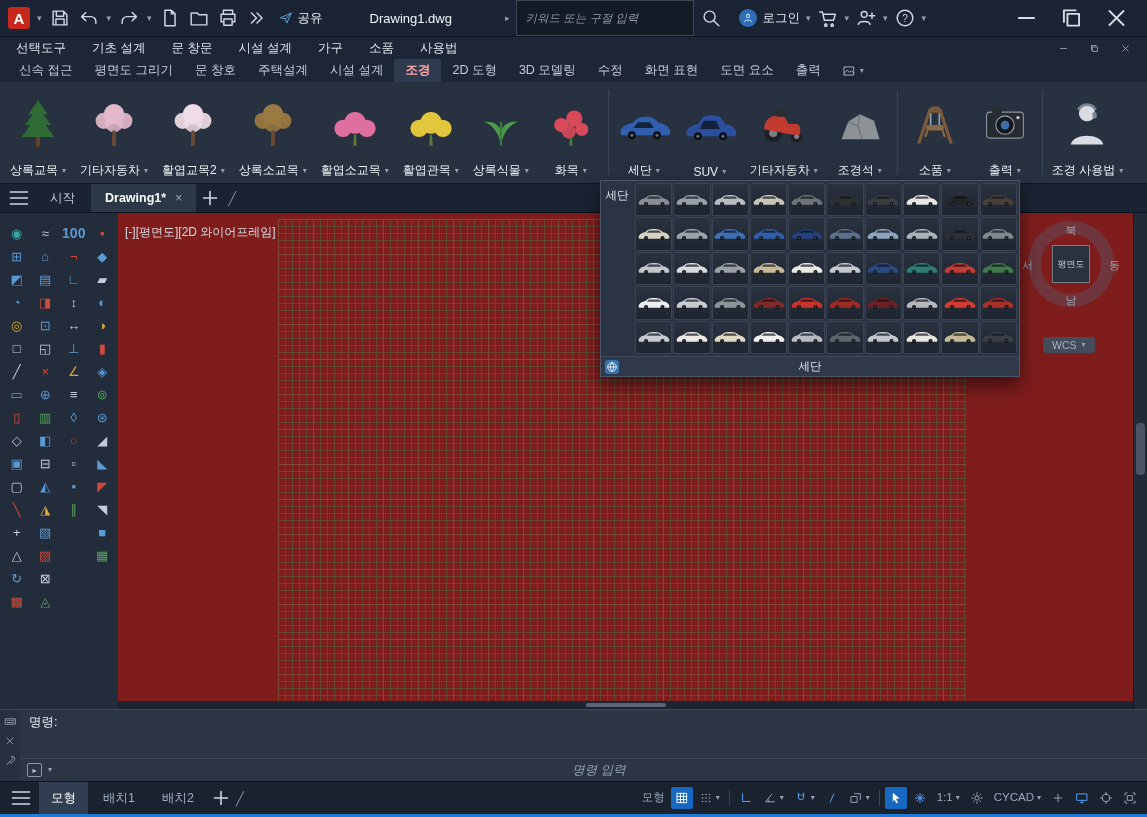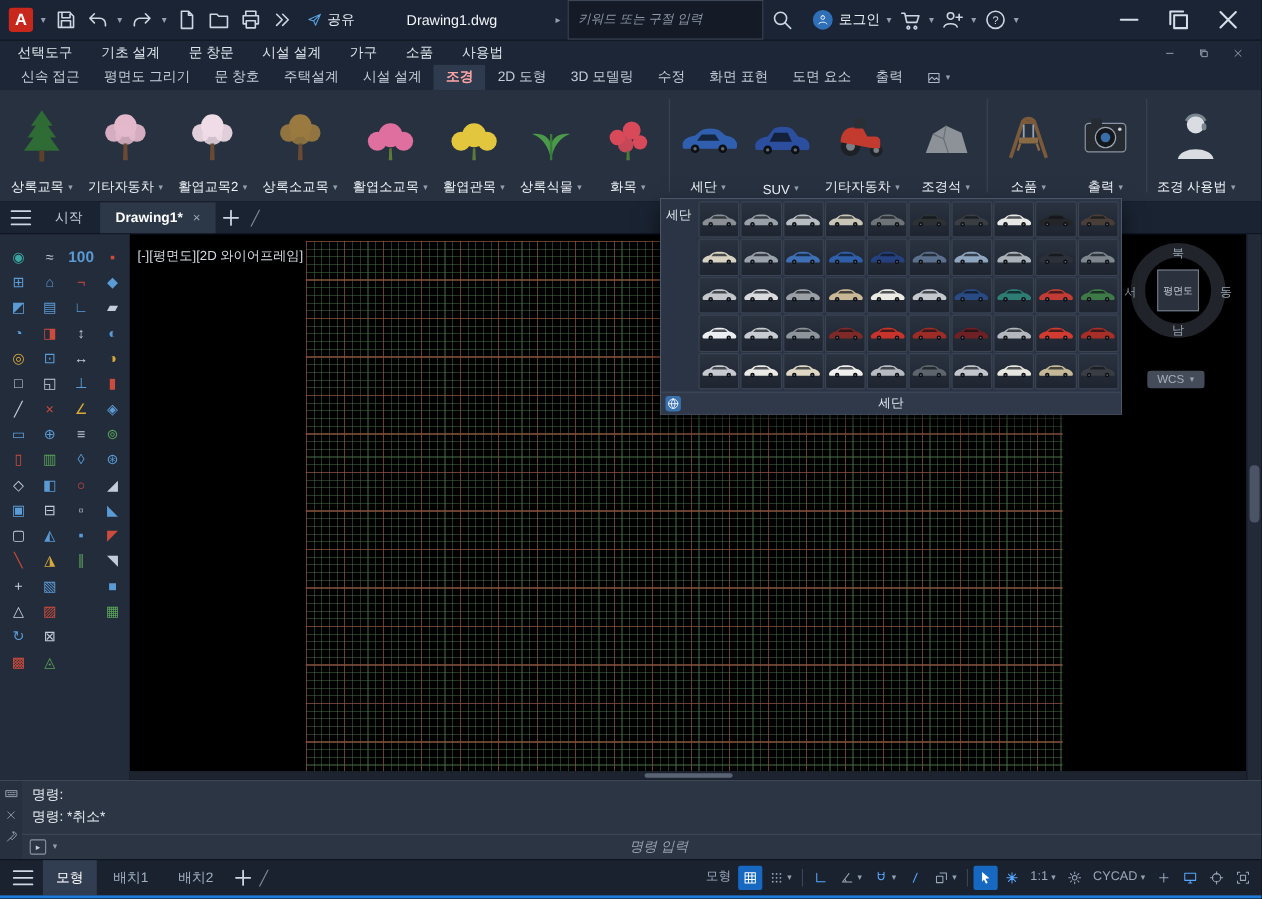--- a/index.html
+++ b/index.html
@@ -56,21 +56,21 @@
   .tabx{color:#9fabba;font-size:12px;font-weight:normal;}
   .dt-plus{width:24px;height:24px;display:flex;align-items:center;justify-content:center;color:#cdd6e2;}
   .dt-slash{color:#7e8a9a;font-size:13px;padding:0 4px;}
 
   
   .main{flex:1;display:flex;min-height:0;position:relative;}
   .toolbars{width:118px;background:#232c3b;display:flex;gap:1px;padding:10px 2px 0 3px;}
   .tcol{width:28px;display:flex;flex-direction:column;align-items:center;gap:3px;}
   .tool{width:24px;height:20px;display:flex;align-items:center;justify-content:center;font-size:13px;line-height:1;cursor:default;}
   .tool.ttext{font-size:14px;font-weight:bold;}
-  .canvas{flex:1;background:#000000;position:relative;overflow:hidden;}
+  .canvas{flex:1;background:#7f1d1d;position:relative;overflow:hidden;}
   .grid{position:absolute;left:160px;top:6px;width:688px;height:489px;
     background-image:
       repeating-linear-gradient(to right, rgba(160,70,55,.55) 0 1px, transparent 1px 35px),
       repeating-linear-gradient(to bottom, rgba(160,70,55,.55) 0 1px, transparent 1px 35px),
       repeating-linear-gradient(to right, rgba(72,112,72,.5) 0 1px, transparent 1px 7px),
       repeating-linear-gradient(to bottom, rgba(72,112,72,.5) 0 1px, transparent 1px 7px);}
   .vplabel{position:absolute;left:7px;top:11px;font-size:12px;color:#d5dae0;}
   .hscroll{position:absolute;left:0;right:0;bottom:0;height:8px;background:#1d2430;}
   .hthumb{position:absolute;left:calc(50% - 40px);top:2px;width:80px;height:4px;background:#5a6374;border-radius:2px;}
   .vscroll{flex:0 0 14px;background:#222a37;border-left:1px solid #151b26;position:relative;}
@@ -95,21 +95,21 @@
   .panel-side{width:32px;padding-top:7px;text-align:center;font-size:11.5px;color:#dfe6ee;}
   .panel-grid{flex:1;display:grid;grid-template-columns:repeat(10,1fr);grid-auto-rows:1fr;gap:1px;padding:2px;}
   .carcell{background:linear-gradient(#2a3240,#1e2530);border:1px solid #3a4452;border-radius:2px;display:flex;align-items:center;justify-content:center;overflow:hidden;}
   .panel-footer{flex:0 0 20px;background:#2f3949;border-top:1px solid #3e4a5c;position:relative;display:flex;align-items:center;justify-content:center;font-size:11.5px;color:#dfe6ee;}
   .panel-globe{position:absolute;left:4px;top:3px;width:14px;height:14px;border-radius:3px;background:#3a72b0;color:#fff;display:flex;align-items:center;justify-content:center;}
 
   
   .cmdline{flex:0 0 72px;background:#2b3543;border-top:1px solid #3c4858;display:flex;}
   .cmd-gutter{flex:0 0 20px;background:#27303e;display:flex;flex-direction:column;align-items:center;gap:7px;padding-top:5px;color:#9aa5b3;}
   .cmd-body{flex:1;display:flex;flex-direction:column;}
-  .cmd-history{flex:1;padding:4px 9px 0;font-size:12.5px;color:#e6ebf2;display:flex;flex-direction:column;gap:3px;}
+  .cmd-history{flex:1;padding:4px 9px 0;font-size:12.5px;color:#e6ebf2;display:flex;flex-direction:row;gap:3px;}
   .cmd-input-row{flex:0 0 23px;border-top:1px solid #3c4858;display:flex;align-items:center;gap:6px;padding:0 7px;}
   .cmdbox{width:15px;height:14px;border:1px solid #8a94a2;border-radius:2px;display:flex;align-items:center;justify-content:center;font-size:8px;color:#c3ccd8;}
   .cmd-input-row input{flex:1;background:transparent;border:none;outline:none;color:#e6ebf2;font-size:12.5px;font-family:inherit;font-style:italic;text-align:center;}
   .cmd-input-row input::placeholder{color:#96a1b0;font-style:italic;}
 
   
   .statusbar{flex:0 0 32px;background:#1a2230;border-top:1px solid #0d1320;display:flex;align-items:center;padding:0 6px;gap:3px;}
   .ltab{height:32px;display:flex;align-items:center;padding:0 12px;font-size:12.5px;color:#9fb0c0;cursor:default;}
   .ltab.active{background:#313d50;color:#fff;}
   .sb-plus{width:24px;height:24px;display:flex;align-items:center;justify-content:center;color:#cdd6e2;}
@@ -1131,21 +1131,20 @@
         </span>
       <span class="ic13" data-icon="wrench">
           <svg viewBox="0 0 24 24" fill="none" stroke="currentColor" stroke-width="1.6" stroke-linecap="round" stroke-linejoin="round">
             <path d="M14.5 4.5a4.5 4.5 0 0 1 5 6.3L13 17.3l-2.8-2.8 6.5-6.5a4.5 4.5 0 0 1-2.2-3.5zM10 14.7 5 19.7"></path>
           </svg>
         </span>
     </div>
     <div class="cmd-body">
       <div class="cmd-history">
           <div>명령:</div>
-          <div>명령: *취소*</div>
         </div>
       <div class="cmd-input-row">
         <span class="cmdbox">▸</span>
         <span class="chev sm">▾</span>
         <input placeholder="명령 입력" style="">
       </div>
     </div>
   </div>
 
   <footer class="statusbar">

